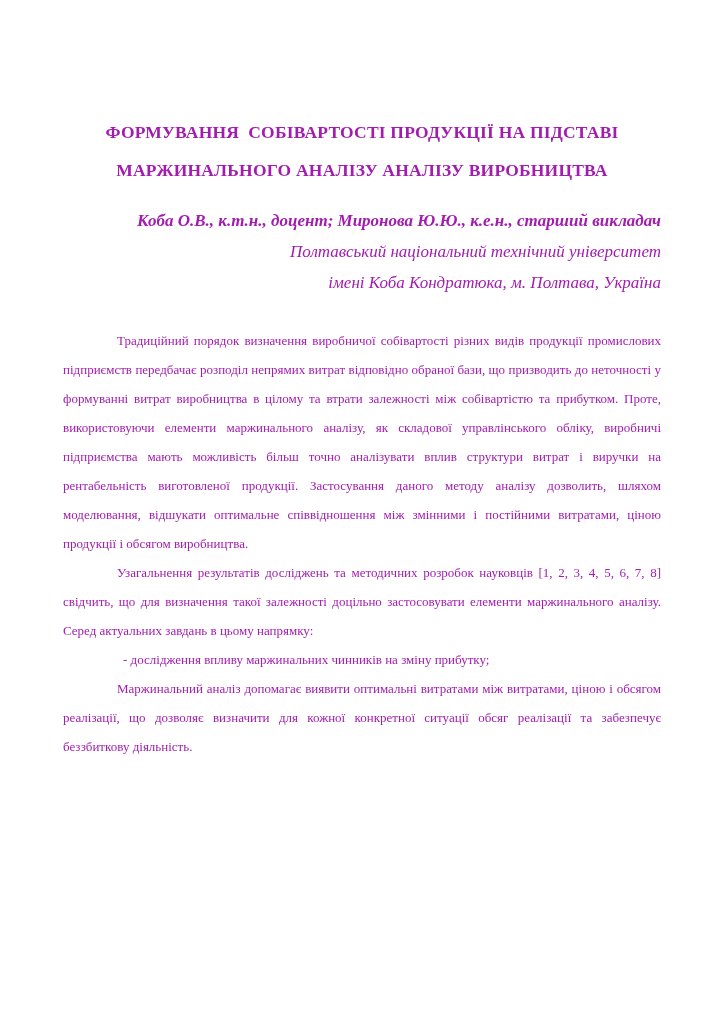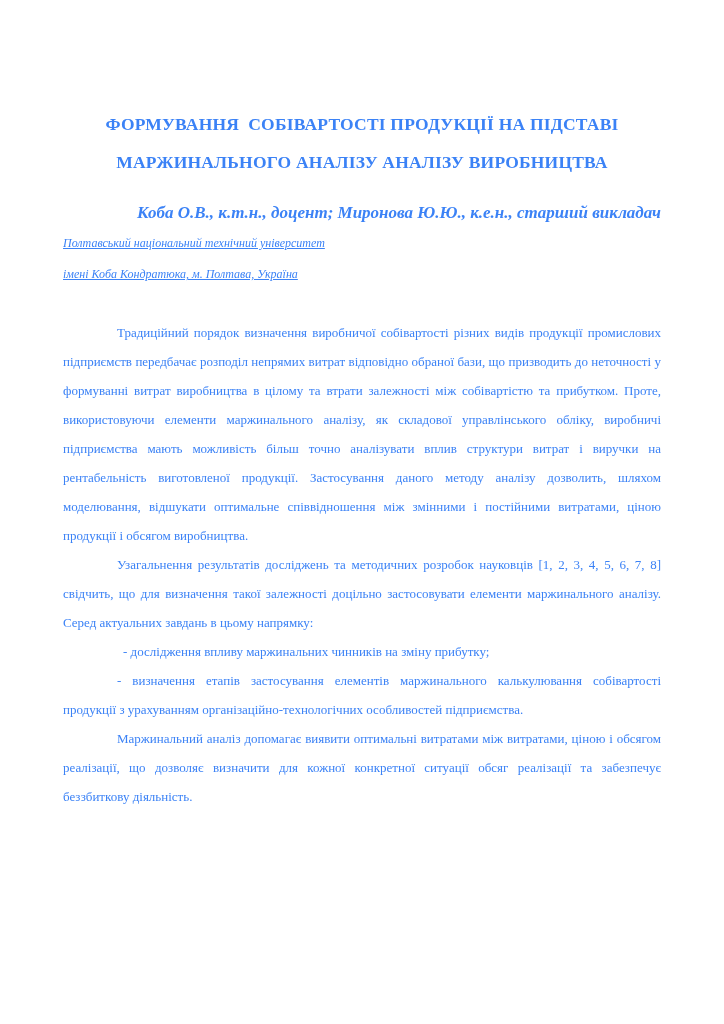--- a/index.html
+++ b/index.html
@@ -6,25 +6,25 @@
     margin: 0;
     padding: 0;
     background: #ffffff;
   }
   .page {
     position: relative;
     width: 724px;
     height: 1024px;
     margin: 0 auto;
     background: #ffffff;
-    color: #3b82f6;
+    color: #a21caf;
     font-family: "Liberation Serif", "DejaVu Serif", serif;
     overflow: hidden;
     box-sizing: border-box;
-    padding: 8px 63px;
+    padding: 16px 63px;
   }
   .title {
     margin: 0;
     padding-top: 97px;
     text-align: center;
     font-size: 17.5px;
     font-weight: bold;
     line-height: 38px;
     letter-spacing: 0.2px;
   }
@@ -33,25 +33,24 @@
   }
   .authors {
     margin-top: 16px;
     text-align: right;
     font-size: 17px;
     font-weight: bold;
     font-style: italic;
     line-height: 31px;
   }
   .affiliation {
-    text-align: left;
-    font-size: 12px;
+    text-align: right;
+    font-size: 17px;
     font-style: italic;
     line-height: 31px;
-    text-decoration: underline;
   }
   .body-text {
     margin-top: 28px;
     font-size: 13px;
     line-height: 29px;
   }
   .para {
     margin: 0;
     text-align: justify;
     text-indent: 54px;
@@ -74,17 +73,16 @@
 
   <div class="affiliation">
     <div>Полтавський національний технічний університет</div>
     <div>імені Коба Кондратюка, м. Полтава, Україна</div>
   </div>
 
   <div class="body-text">
     <p class="para">Традиційний порядок визначення виробничої собівартості різних видів продукції промислових підприємств передбачає розподіл непрямих витрат відповідно обраної бази, що призводить до неточності у формуванні витрат виробництва в цілому та втрати залежності між собівартістю та прибутком. Проте, використовуючи елементи маржинального аналізу, як складової управлінського обліку, виробничі підприємства мають можливість більш точно аналізувати вплив структури витрат і виручки на рентабельність виготовленої продукції. Застосування даного методу аналізу дозволить, шляхом моделювання, відшукати оптимальне співвідношення між змінними і постійними витратами, ціною продукції і обсягом виробництва.</p>
     <p class="para">Узагальнення результатів досліджень та методичних розробок науковців [1, 2, 3, 4, 5, 6, 7, 8] свідчить, що для визначення такої залежності доцільно застосовувати елементи маржинального аналізу. Серед актуальних завдань в цьому напрямку:</p>
     <p class="para list-item-first">- дослідження впливу маржинальних чинників на зміну прибутку;</p>
-    <p class="para">- визначення етапів застосування елементів маржинального калькулювання собівартості продукції з урахуванням організаційно-технологічних особливостей підприємства.</p>
     <p class="para">Маржинальний аналіз допомагає виявити оптимальні витратами між витратами, ціною і обсягом реалізації, що дозволяє визначити для кожної конкретної ситуації обсяг реалізації та забезпечує беззбиткову діяльність.</p>
   </div>
 
 </div>
 
 </body></html>

